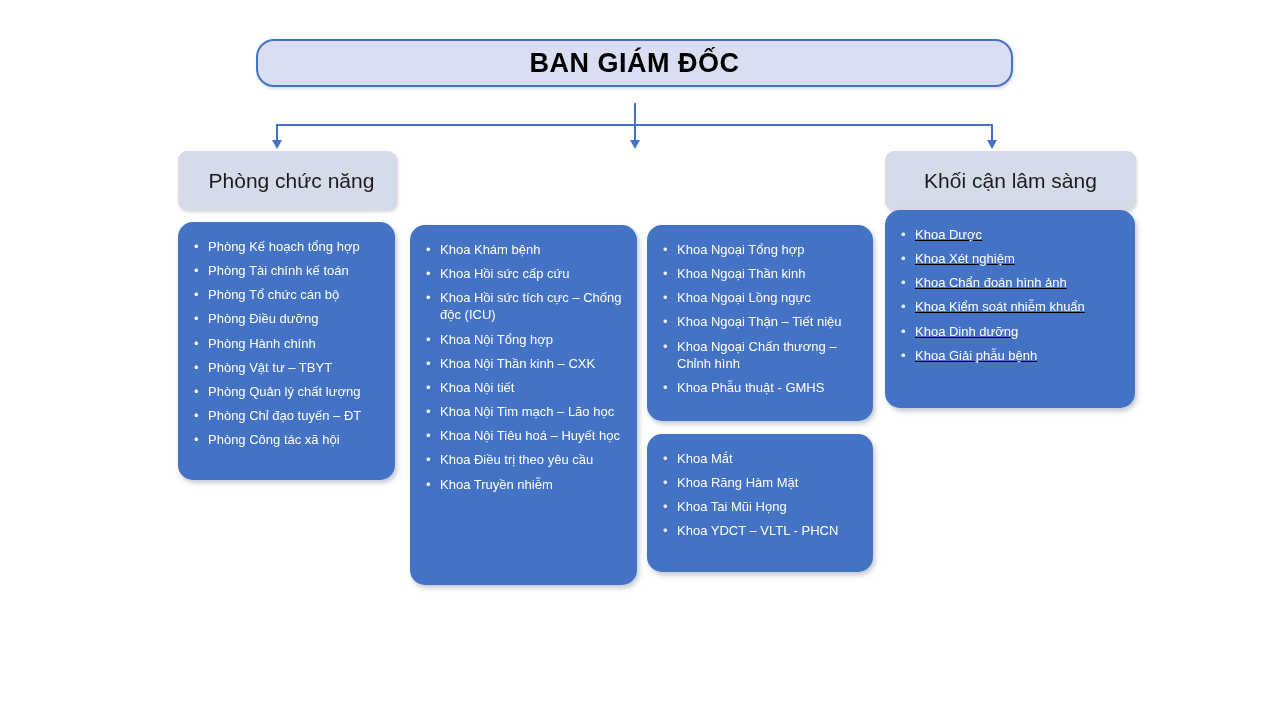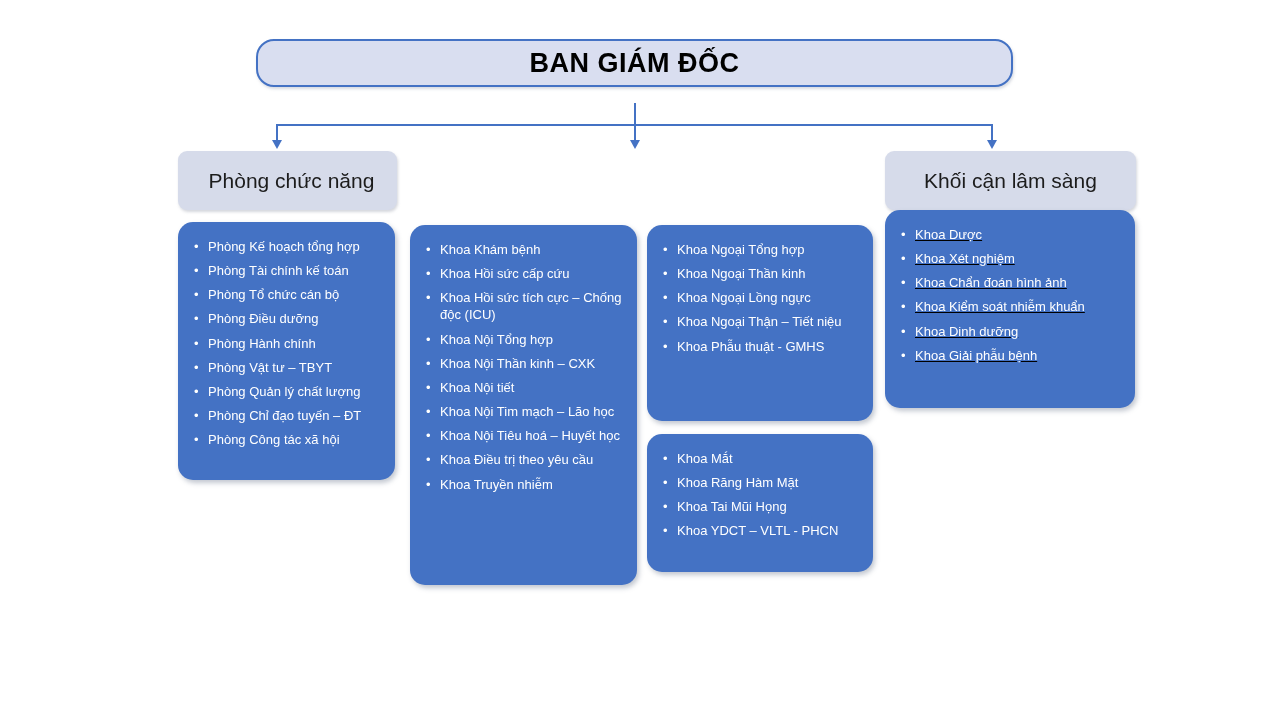--- a/index.html
+++ b/index.html
@@ -218,20 +218,23 @@
       </li>
 
       <li>
         <span>Khoa Ngoại Lồng ngực</span>
       </li>
 
       <li>
         <span>Khoa Ngoại Thận – Tiết niệu</span>
       </li>
 
+      <li>
+        <span>Khoa Ngoại Chấn thương – Chỉnh hình</span>
+      </li>
 
       <li>
         <span>Khoa Phẫu thuật - GMHS</span>
       </li>
     </ul>
 
   <ul class="blue-box box-clinical-3">
 
       <li>
         <span>Khoa Mắt</span>

